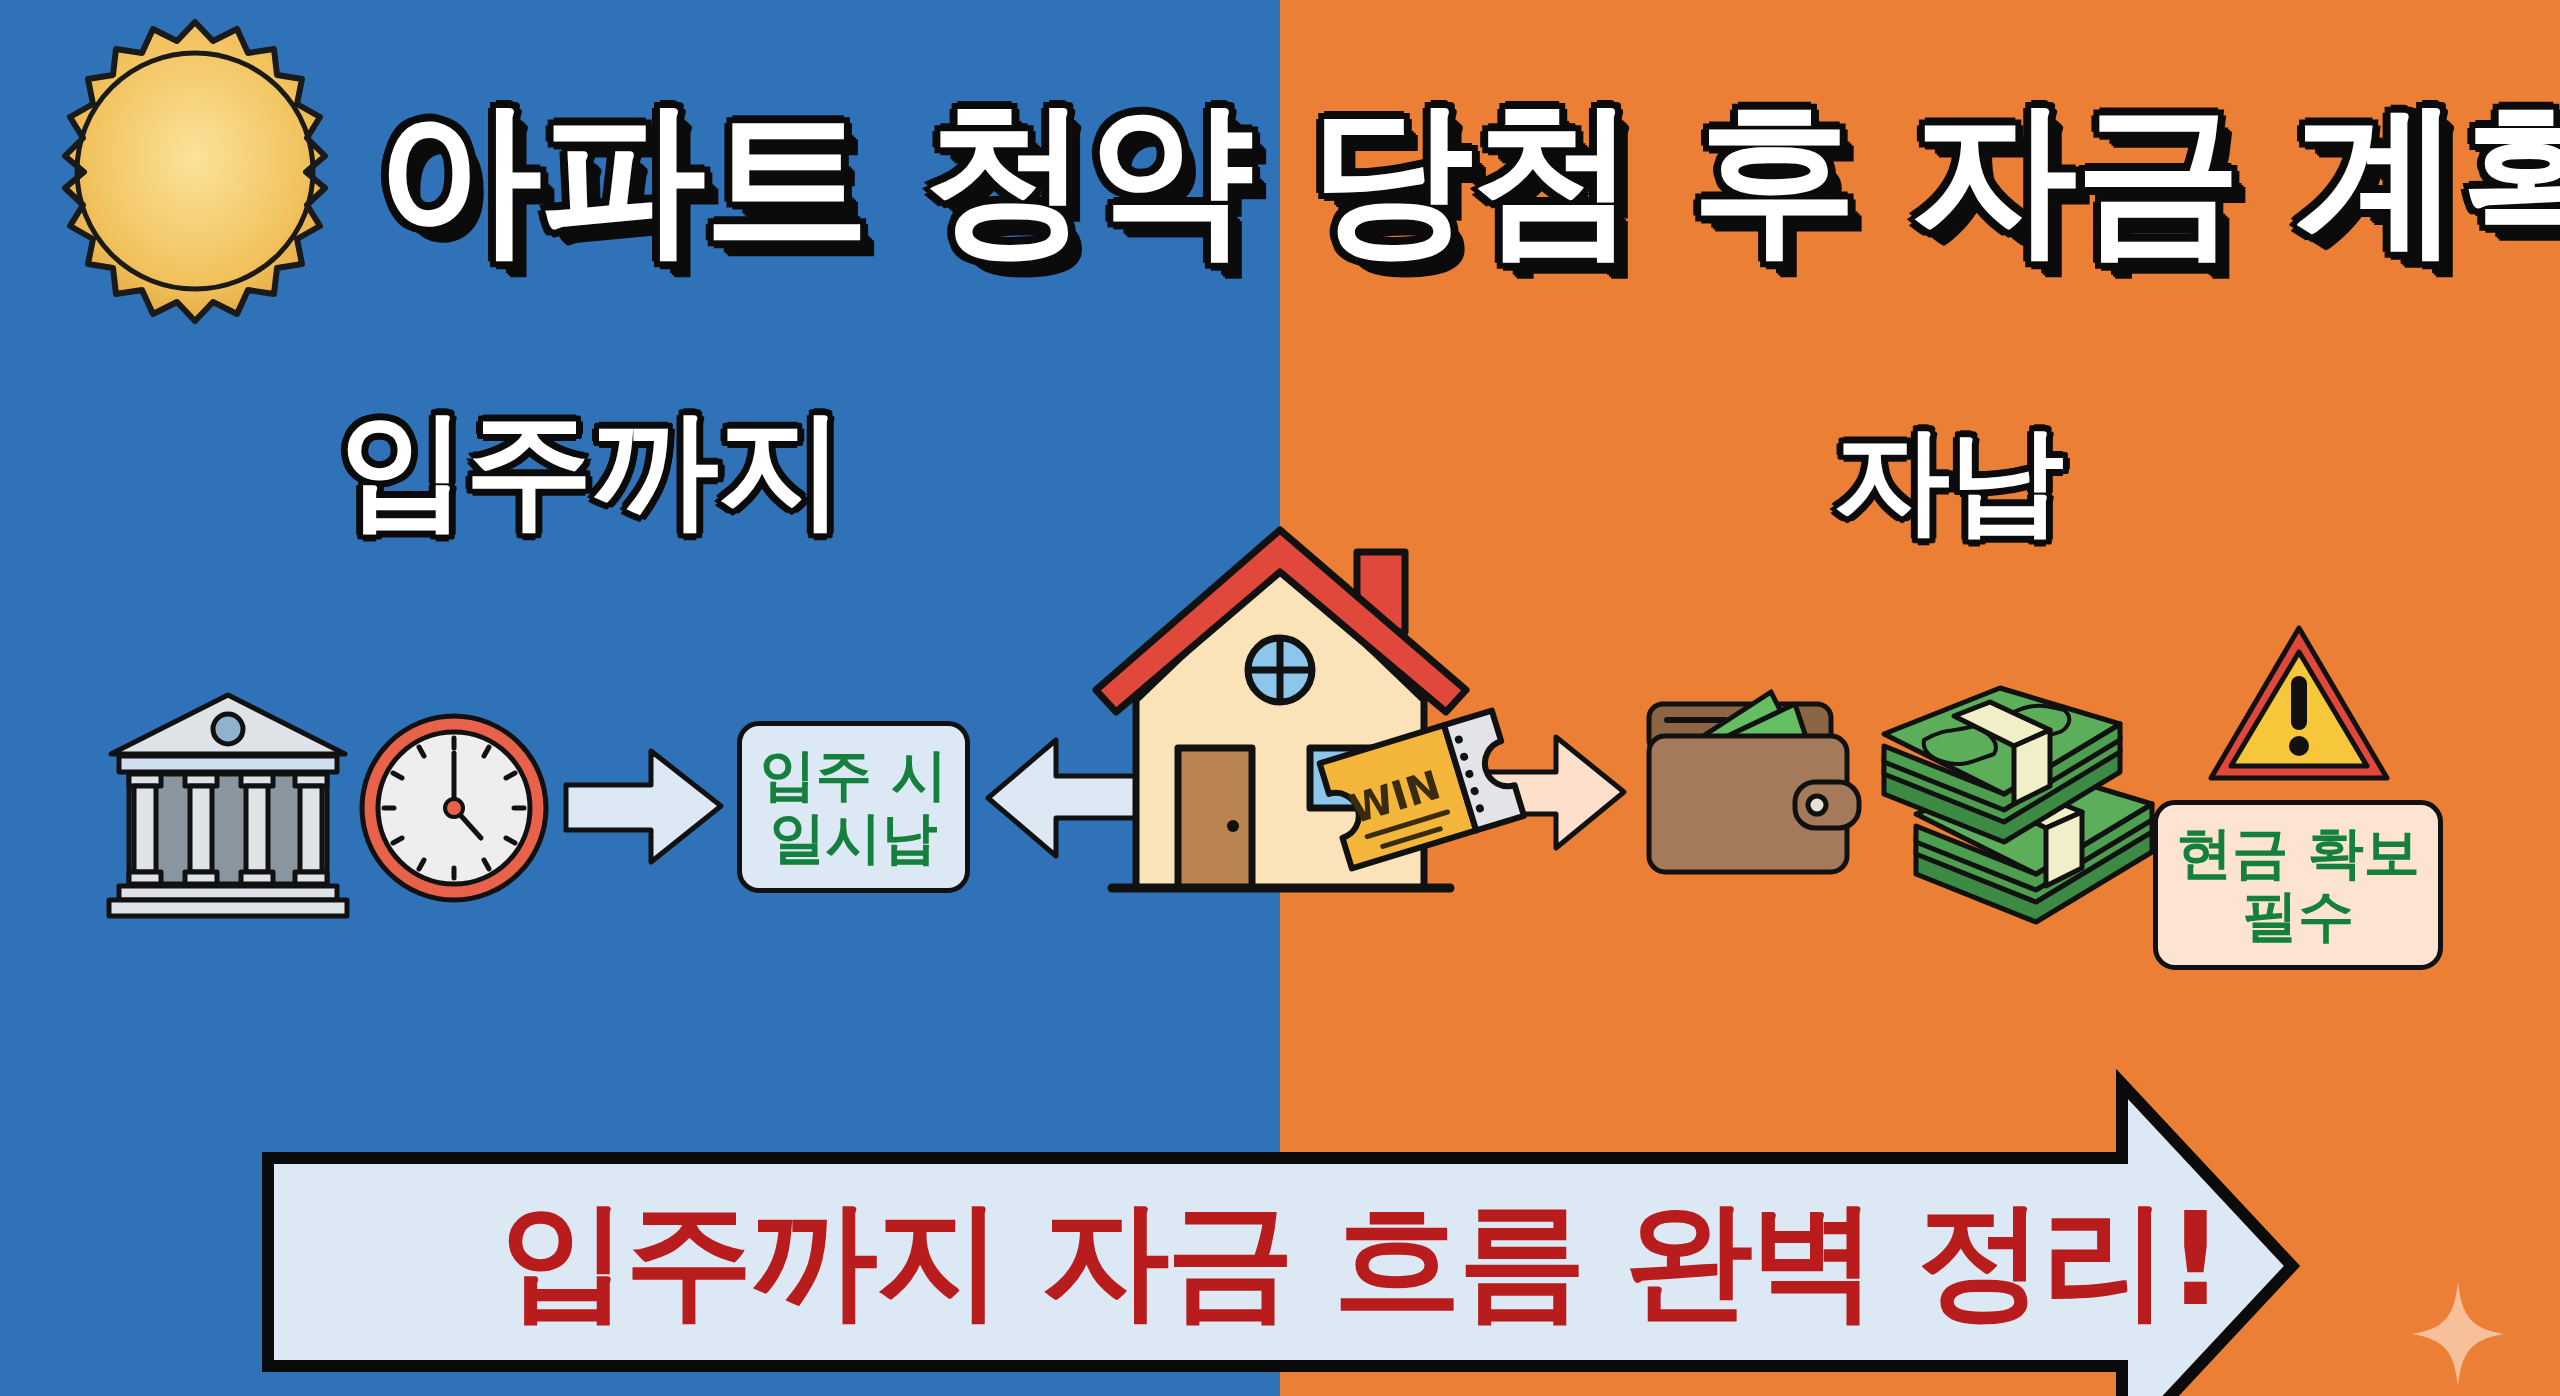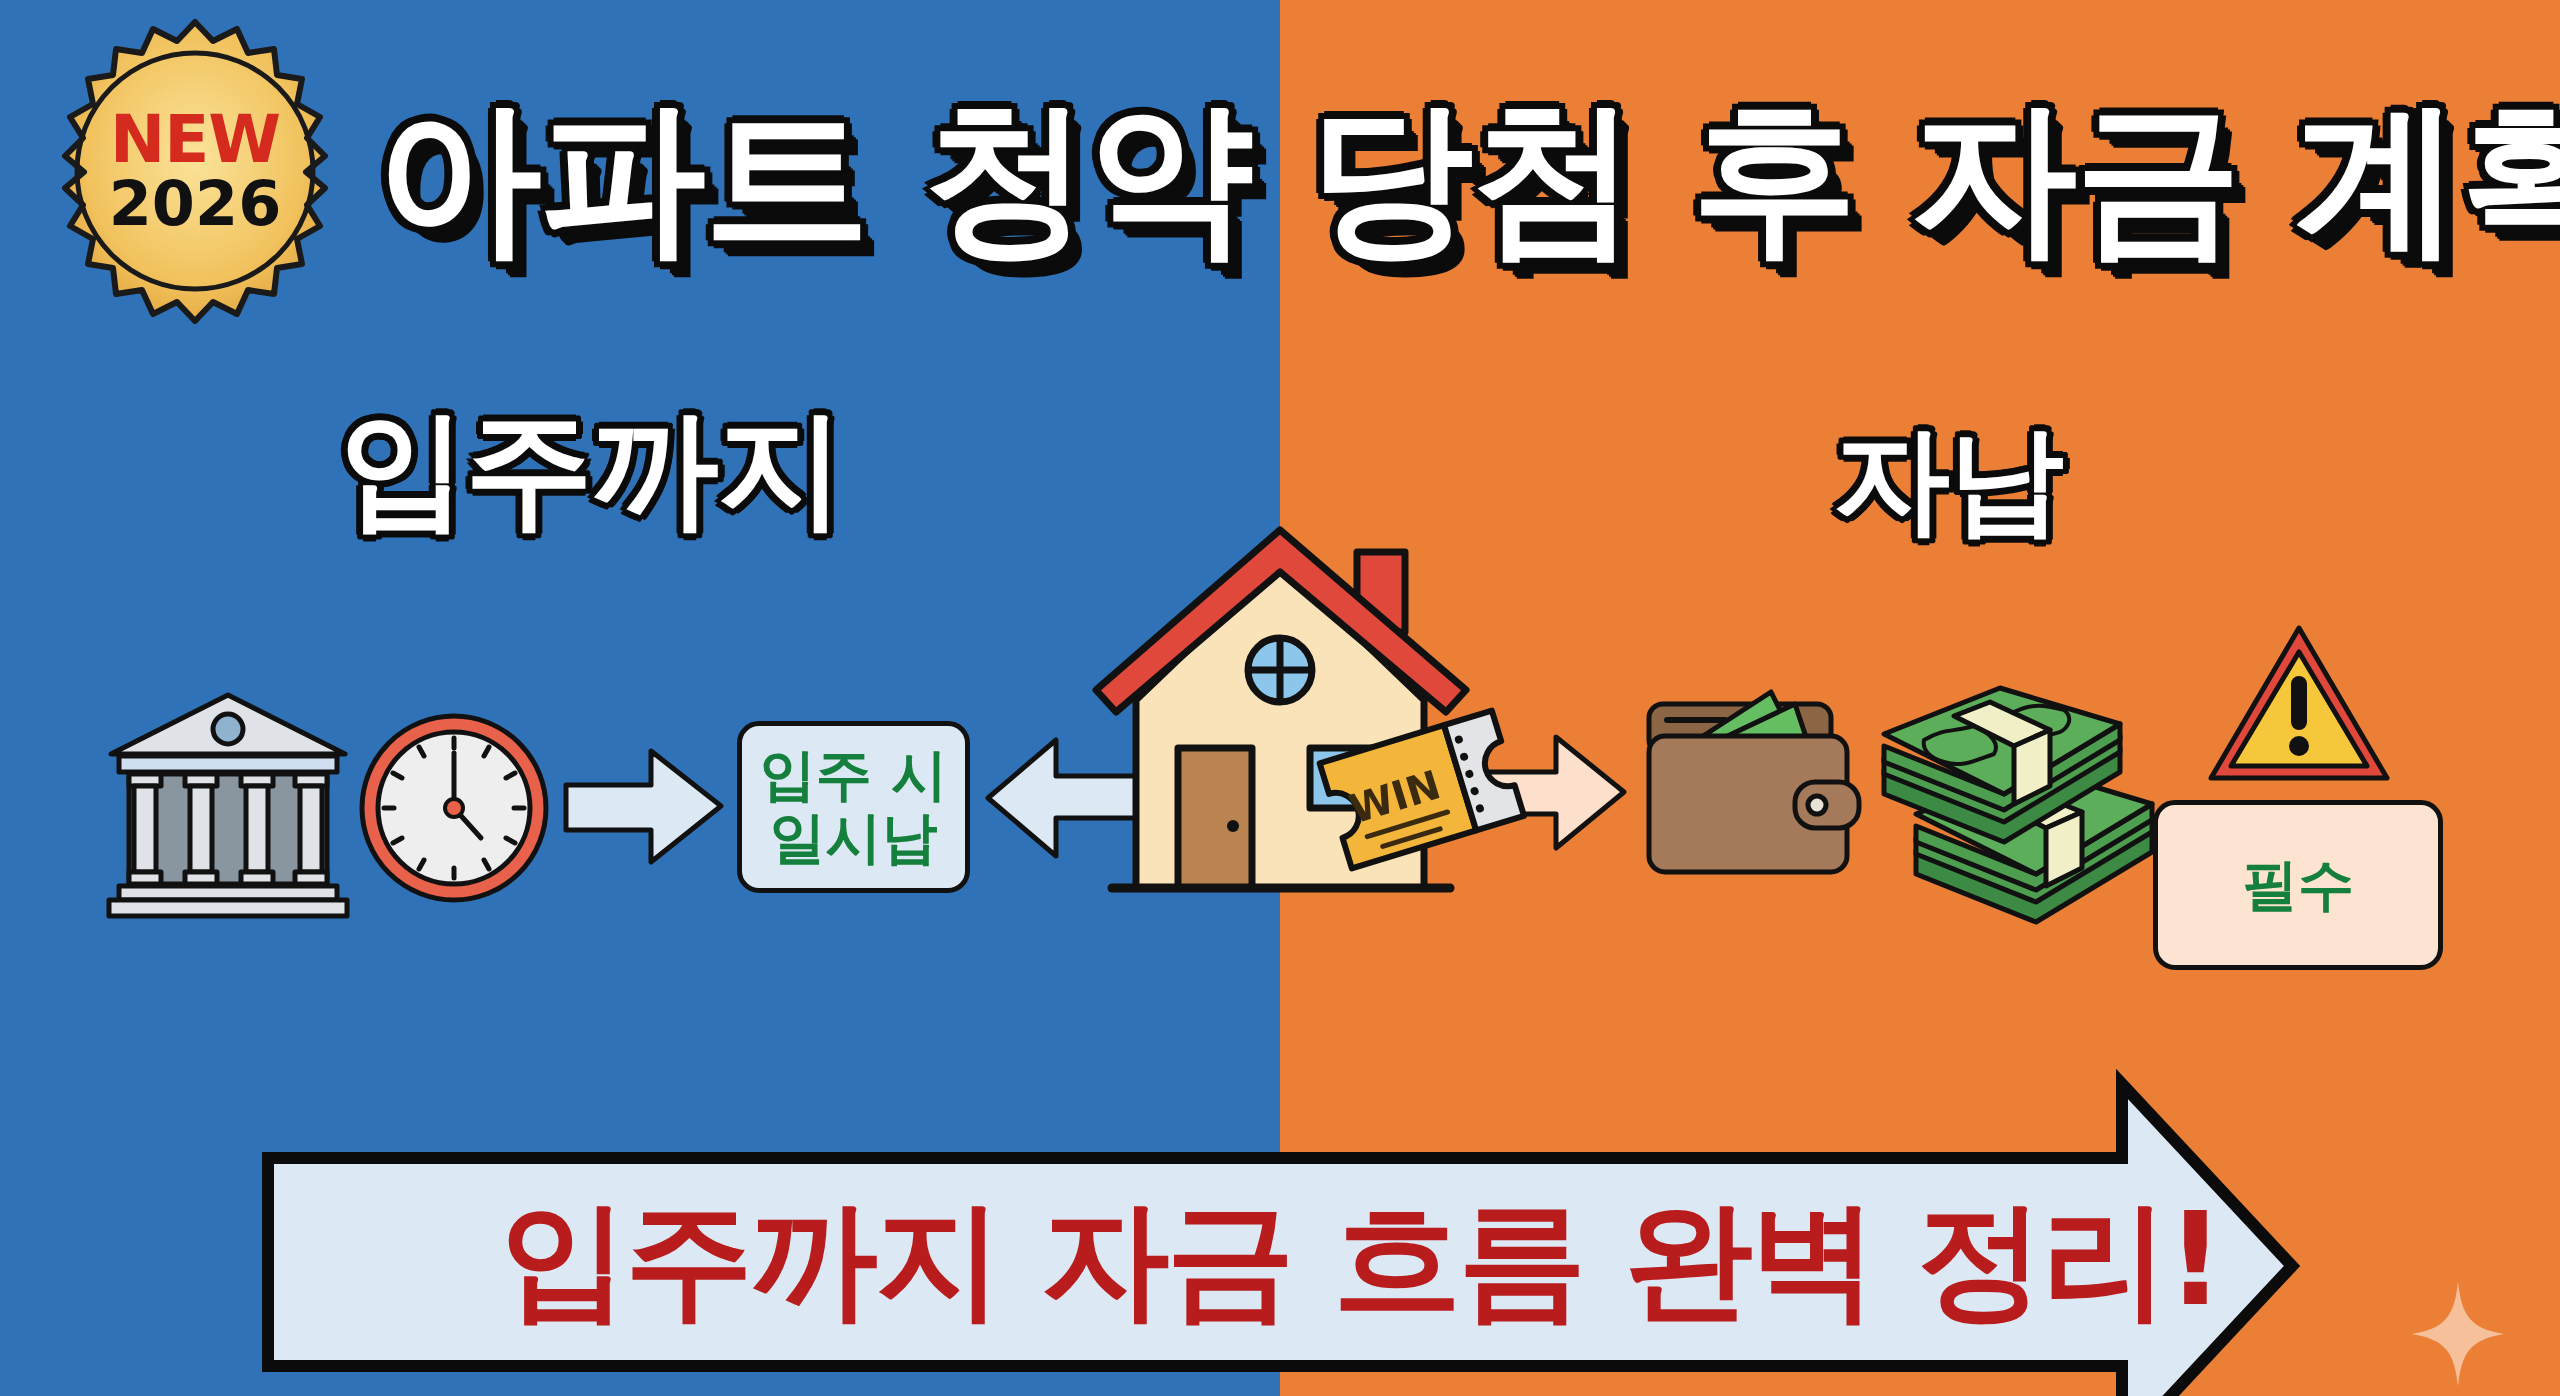--- a/index.html
+++ b/index.html
@@ -55,24 +55,20 @@
     <defs>
       <radialGradient id="gold" cx="50%" cy="45%" r="60%">
         <stop offset="0%" stop-color="#fbe39a"></stop>
         <stop offset="70%" stop-color="#f1c25d"></stop>
         <stop offset="100%" stop-color="#e3a43c"></stop>
       </radialGradient>
     </defs>
     <polygon id="seal" fill="url(#gold)" stroke="#1a1a1a" stroke-width="6" stroke-linejoin="round" points="195,22 213,41 237,29 248,53 274,49 277,75 302,79 297,104 320,117 307,138 325,156 306,172 325,188 307,205 320,226 297,239 302,264 277,268 274,294 248,290 237,314 213,302 195,321 177,302 153,314 142,290 116,294 113,268 88,264 93,239 70,226 83,205 65,188 84,172 65,156 83,138 70,117 93,104 88,79 113,75 116,49 142,53 153,29 177,41"></polygon>
     <circle cx="195" cy="171" r="118" fill="none" stroke="#1a1a1a" stroke-width="5"></circle>
   </svg>
-  <div class="badge-inner">
-    <span class="badge-text-new">NEW</span>
-    <span class="badge-text-year">2026</span>
-  </div>
 </div>
 
 <div class="abs outline-text title">아파트 청약 당첨 후 자금 계획</div>
 
 <div class="abs outline-text heading-left">
   <div>입주까지</div>
 </div>
 
 <div class="abs outline-text heading-right">자납</div>
 
@@ -210,20 +206,21 @@
 <svg class="abs" style="left:2207px;top:624px;" width="184" height="162" viewBox="0 0 184 162">
   <g stroke="#111" stroke-width="5" stroke-linejoin="round">
     <polygon points="92,4 180,154 4,154" fill="#e0483b"></polygon>
     <polygon points="92,28 160,142 24,142" fill="#f6c63b"></polygon>
   </g>
   <rect x="84" y="52" width="16" height="54" rx="8" fill="#111"></rect>
   <circle cx="92" cy="122" r="10" fill="#111"></circle>
 </svg>
 
 <div class="abs label-box box-cash">
+  <span>현금 확보</span>
   <span>필수</span>
 </div>
 
 <svg class="abs" style="left:262px;top:1078px;" width="2040" height="330" viewBox="0 0 2040 330">
   <polygon points="6,80 1860,80 1860,6 2030,188 1860,370 1860,288 6,288" fill="#dce8f3" stroke="#0b0b0b" stroke-width="12" stroke-linejoin="miter"></polygon>
 </svg>
 <div class="abs banner-text">입주까지 자금 흐름 완벽 정리!</div>
 
 <svg class="abs" style="left:2412px;top:1282px;" width="92" height="104" viewBox="0 0 92 104">
   <path d="M46,0 C50,34 58,46 92,52 C58,58 50,70 46,104 C42,70 34,58 0,52 C34,46 42,34 46,0 Z" fill="#f6c09a"></path>

